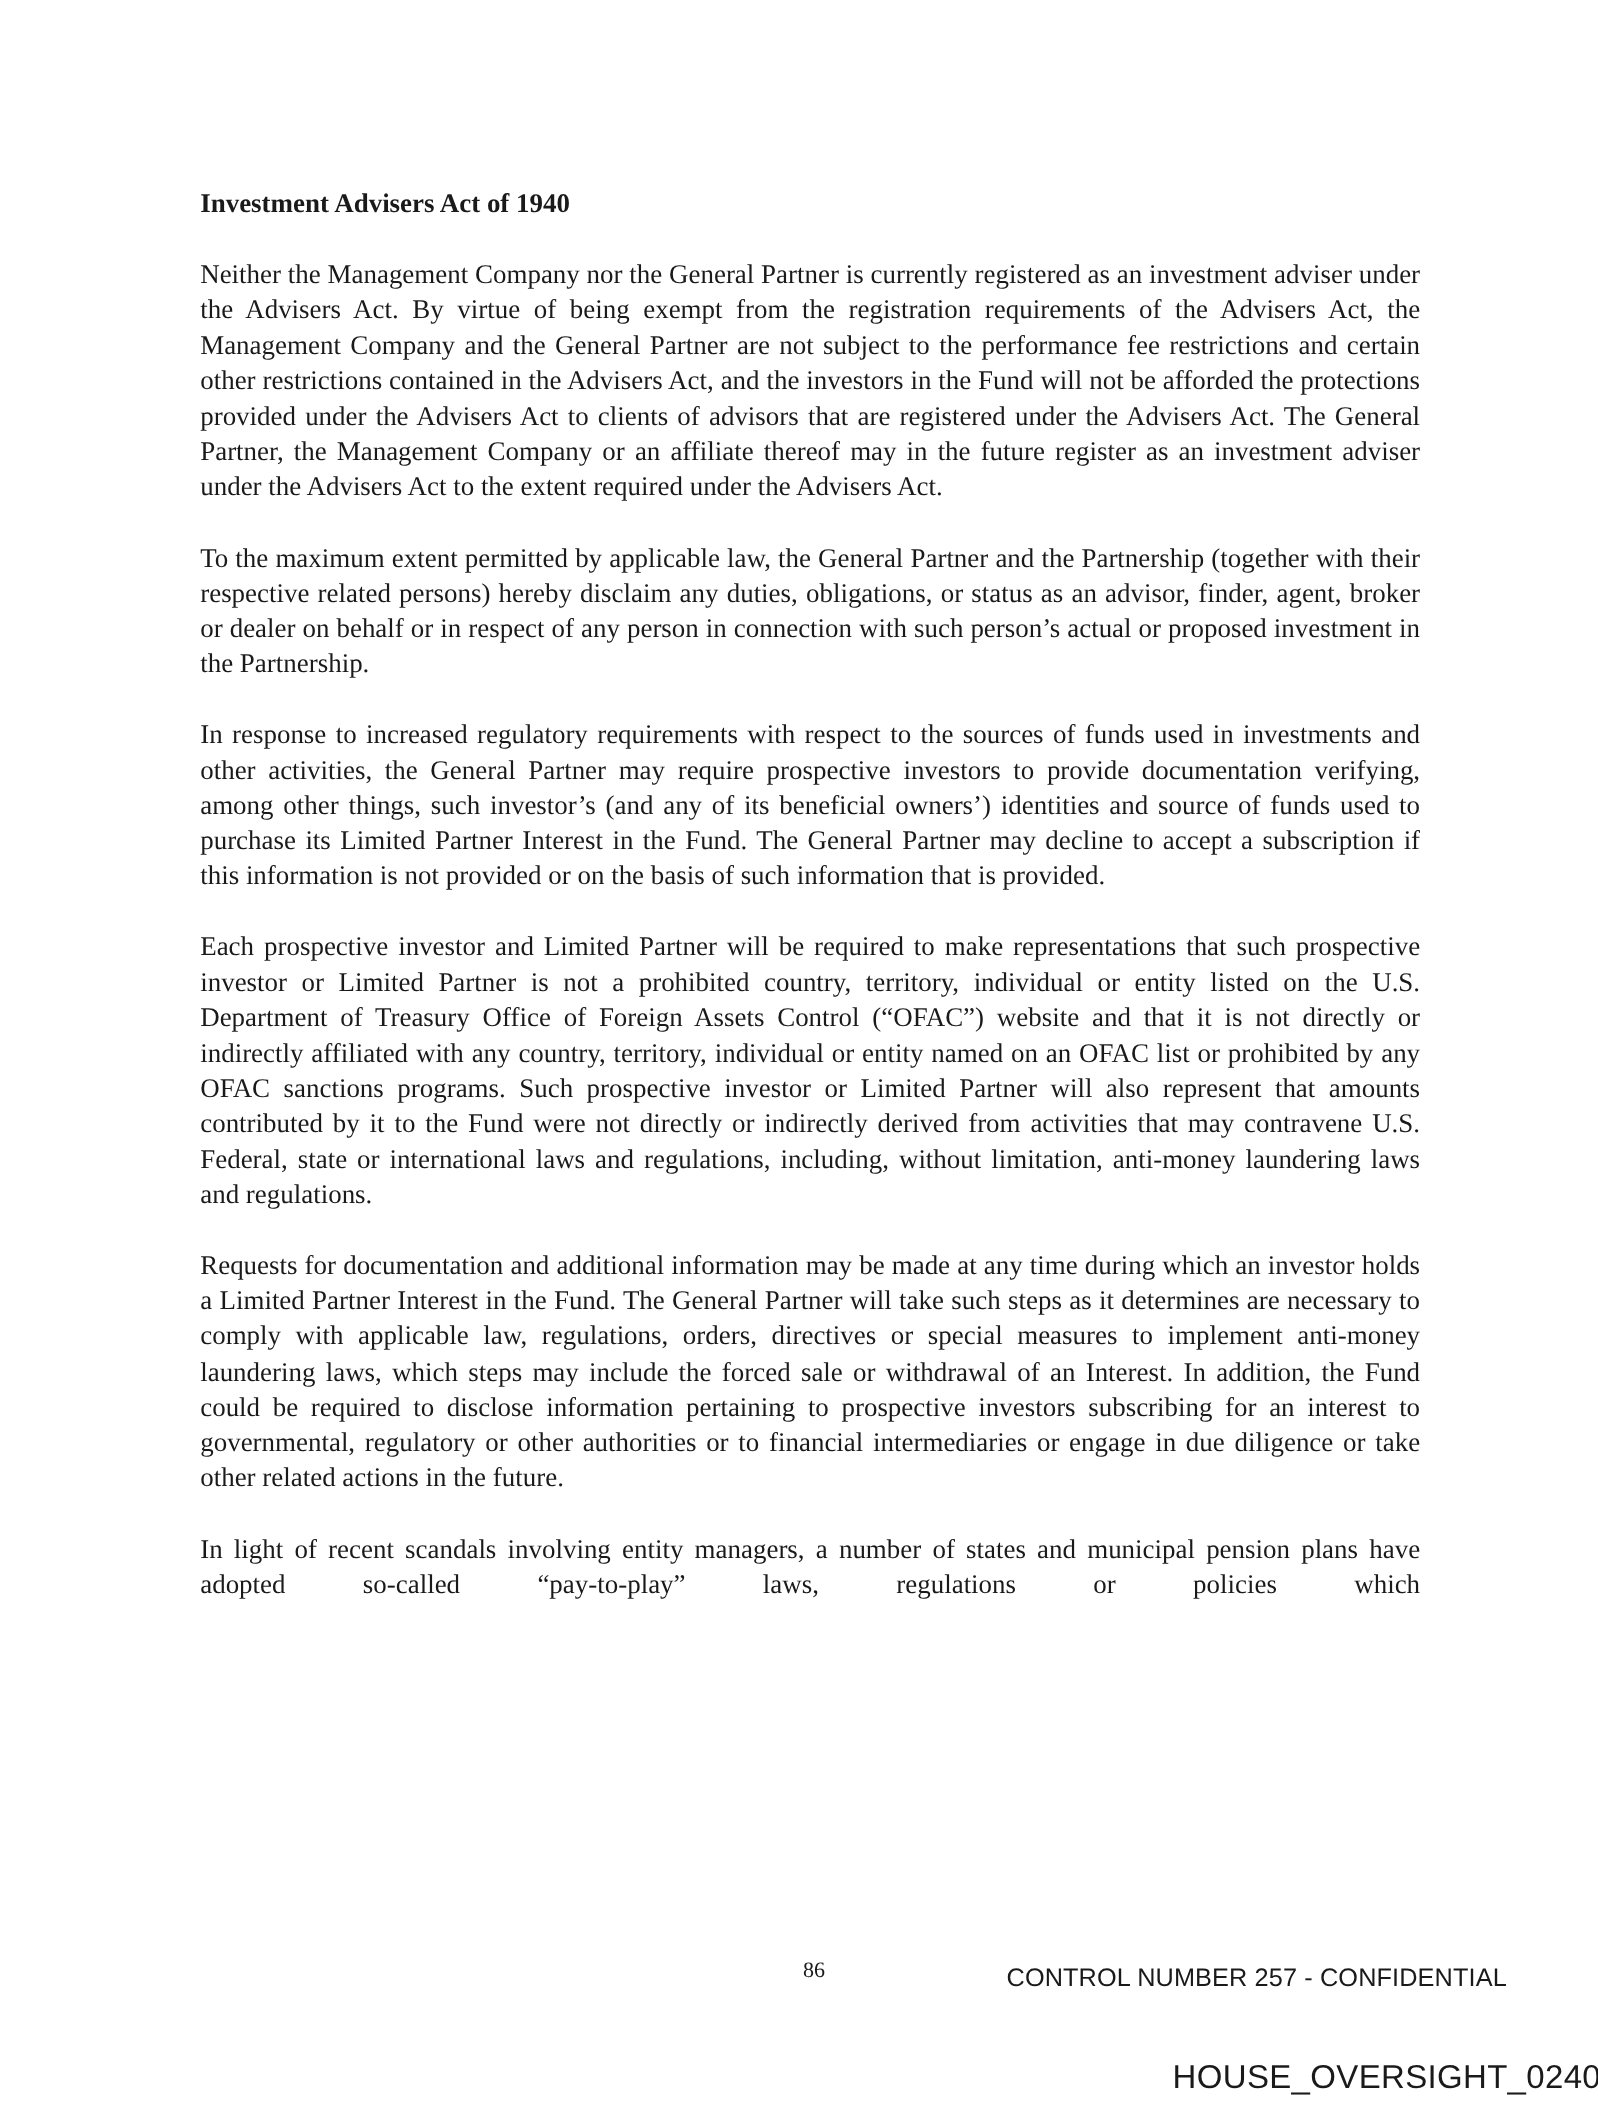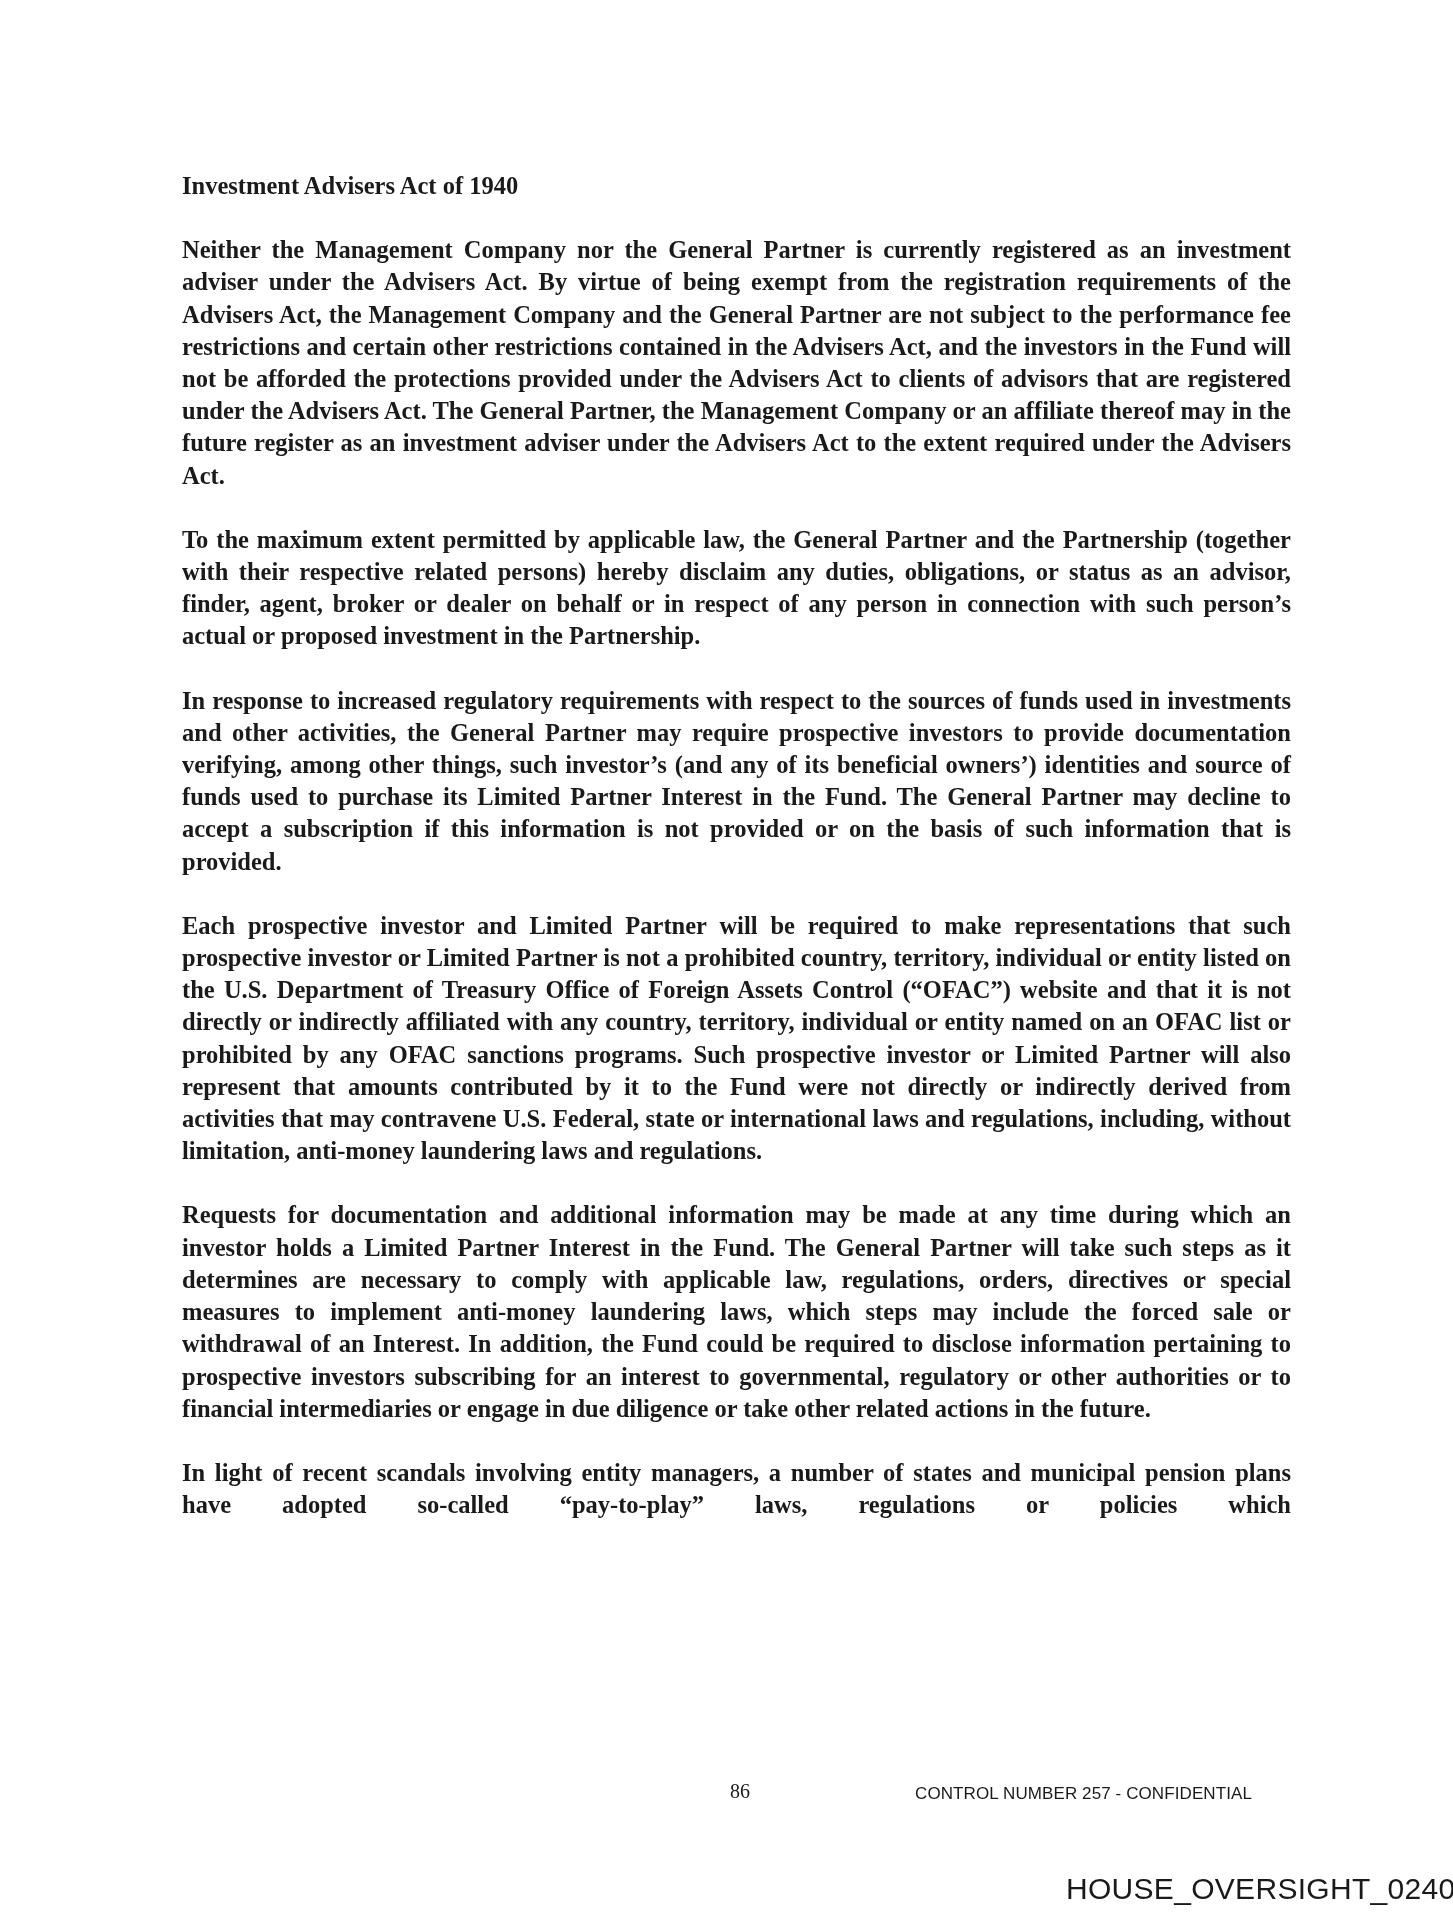--- a/index.html
+++ b/index.html
@@ -4,28 +4,28 @@
 <style>
   html, body { margin: 0; padding: 0; background: #ffffff; }
   body { width: 1453px; height: 1920px; position: relative; overflow: hidden; color: #1a1a1a; }
   .page { position: absolute; left: 11px; top: 0; width: 1453px; height: 1920px; background: #fff; }
   .content {
     position: absolute; left: 171px; top: 170px; width: 1109px;
     font-family: "Liberation Serif", "DejaVu Serif", serif;
     font-size: 24.5px; line-height: 32.2px;
   }
   .heading { font-weight: bold; margin: 0 0 32px 0; }
-  .para { margin: 0 0 32px 0; text-align: justify; text-align-last: left; font-weight: bold; }
+  .para { margin: 0 0 32px 0; text-align: justify; text-align-last: left; }
   .footer-page {
     position: absolute; left: 719px; top: 1780px;
     font-family: "Liberation Serif", serif; font-size: 20px;
   }
   .footer-control {
     position: absolute; left: 904px; top: 1784px;
-    font-family: "Liberation Sans", sans-serif; font-size: 17px; letter-spacing: 0.1px;
+    font-family: "Liberation Sans", sans-serif; font-size: 23px; letter-spacing: 0.1px;
   }
   .bates {
     position: absolute; left: 1055px; top: 1872px;
     font-family: "Liberation Sans", sans-serif; font-size: 30px; letter-spacing: 0.3px;
   }
 </style>
 </head>
 <body>
 
 <div class="page">

